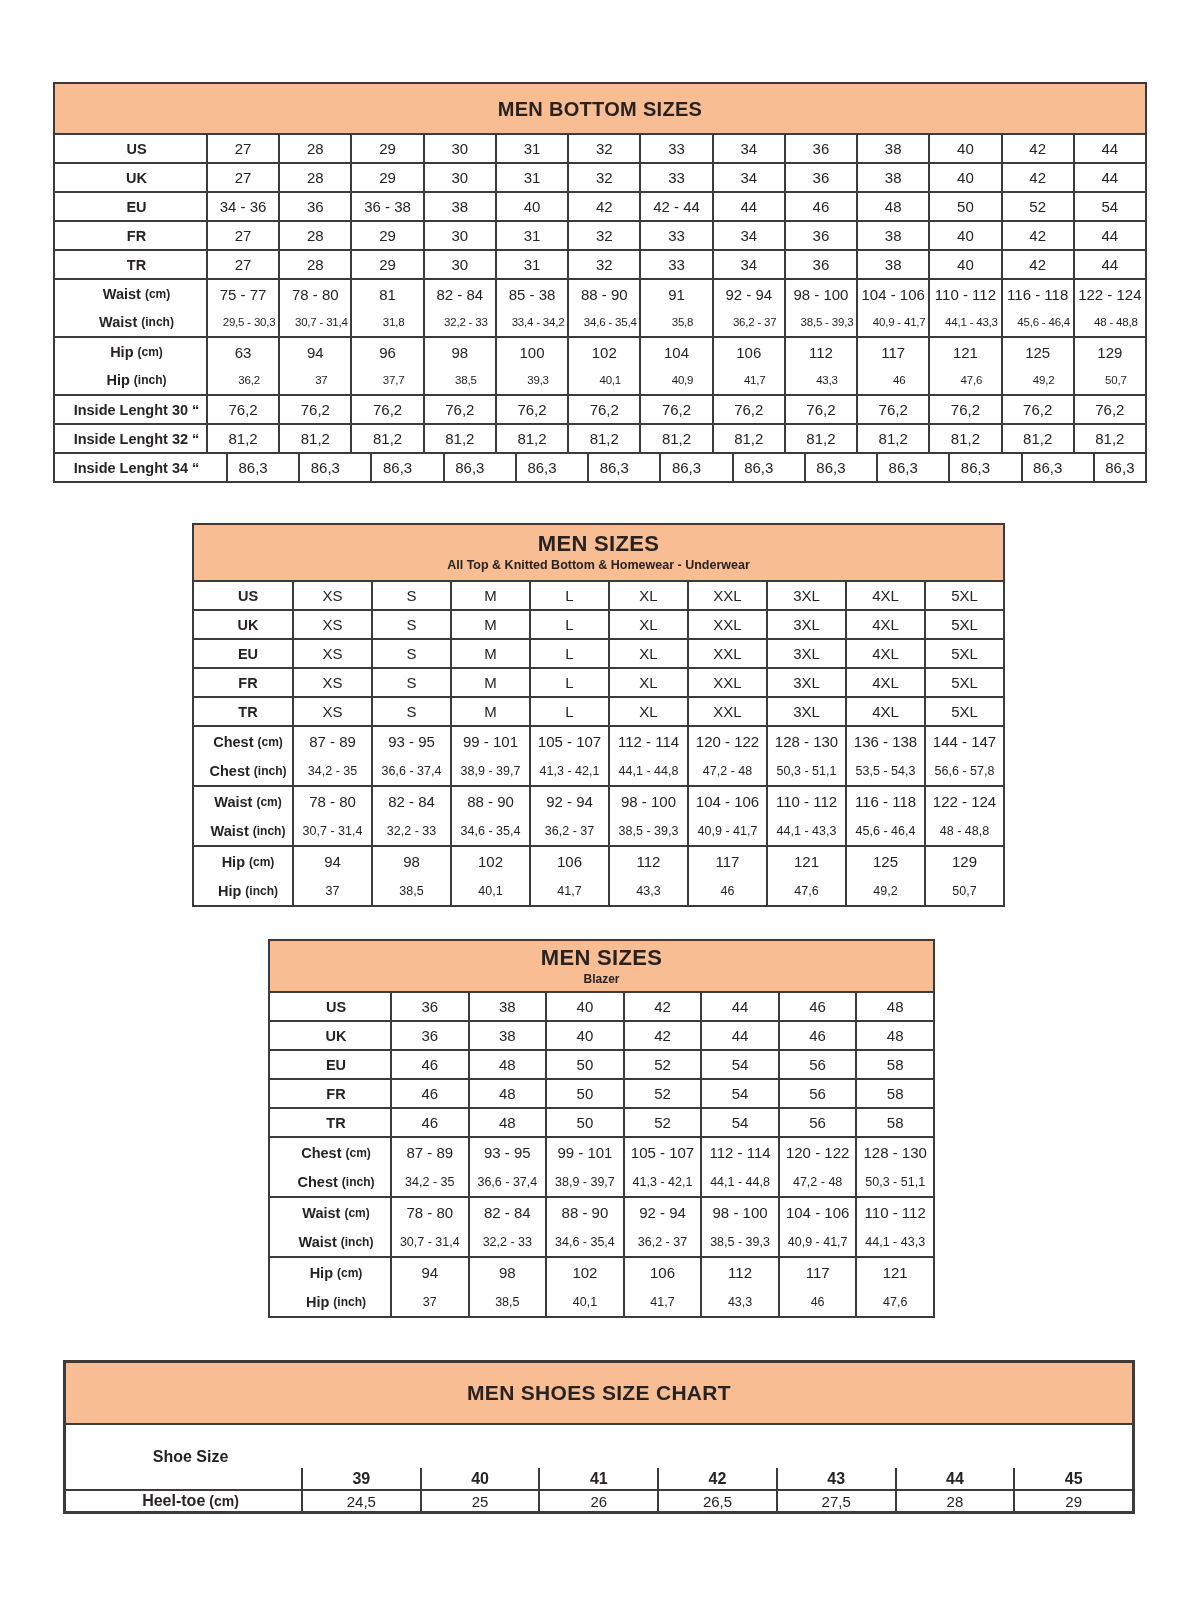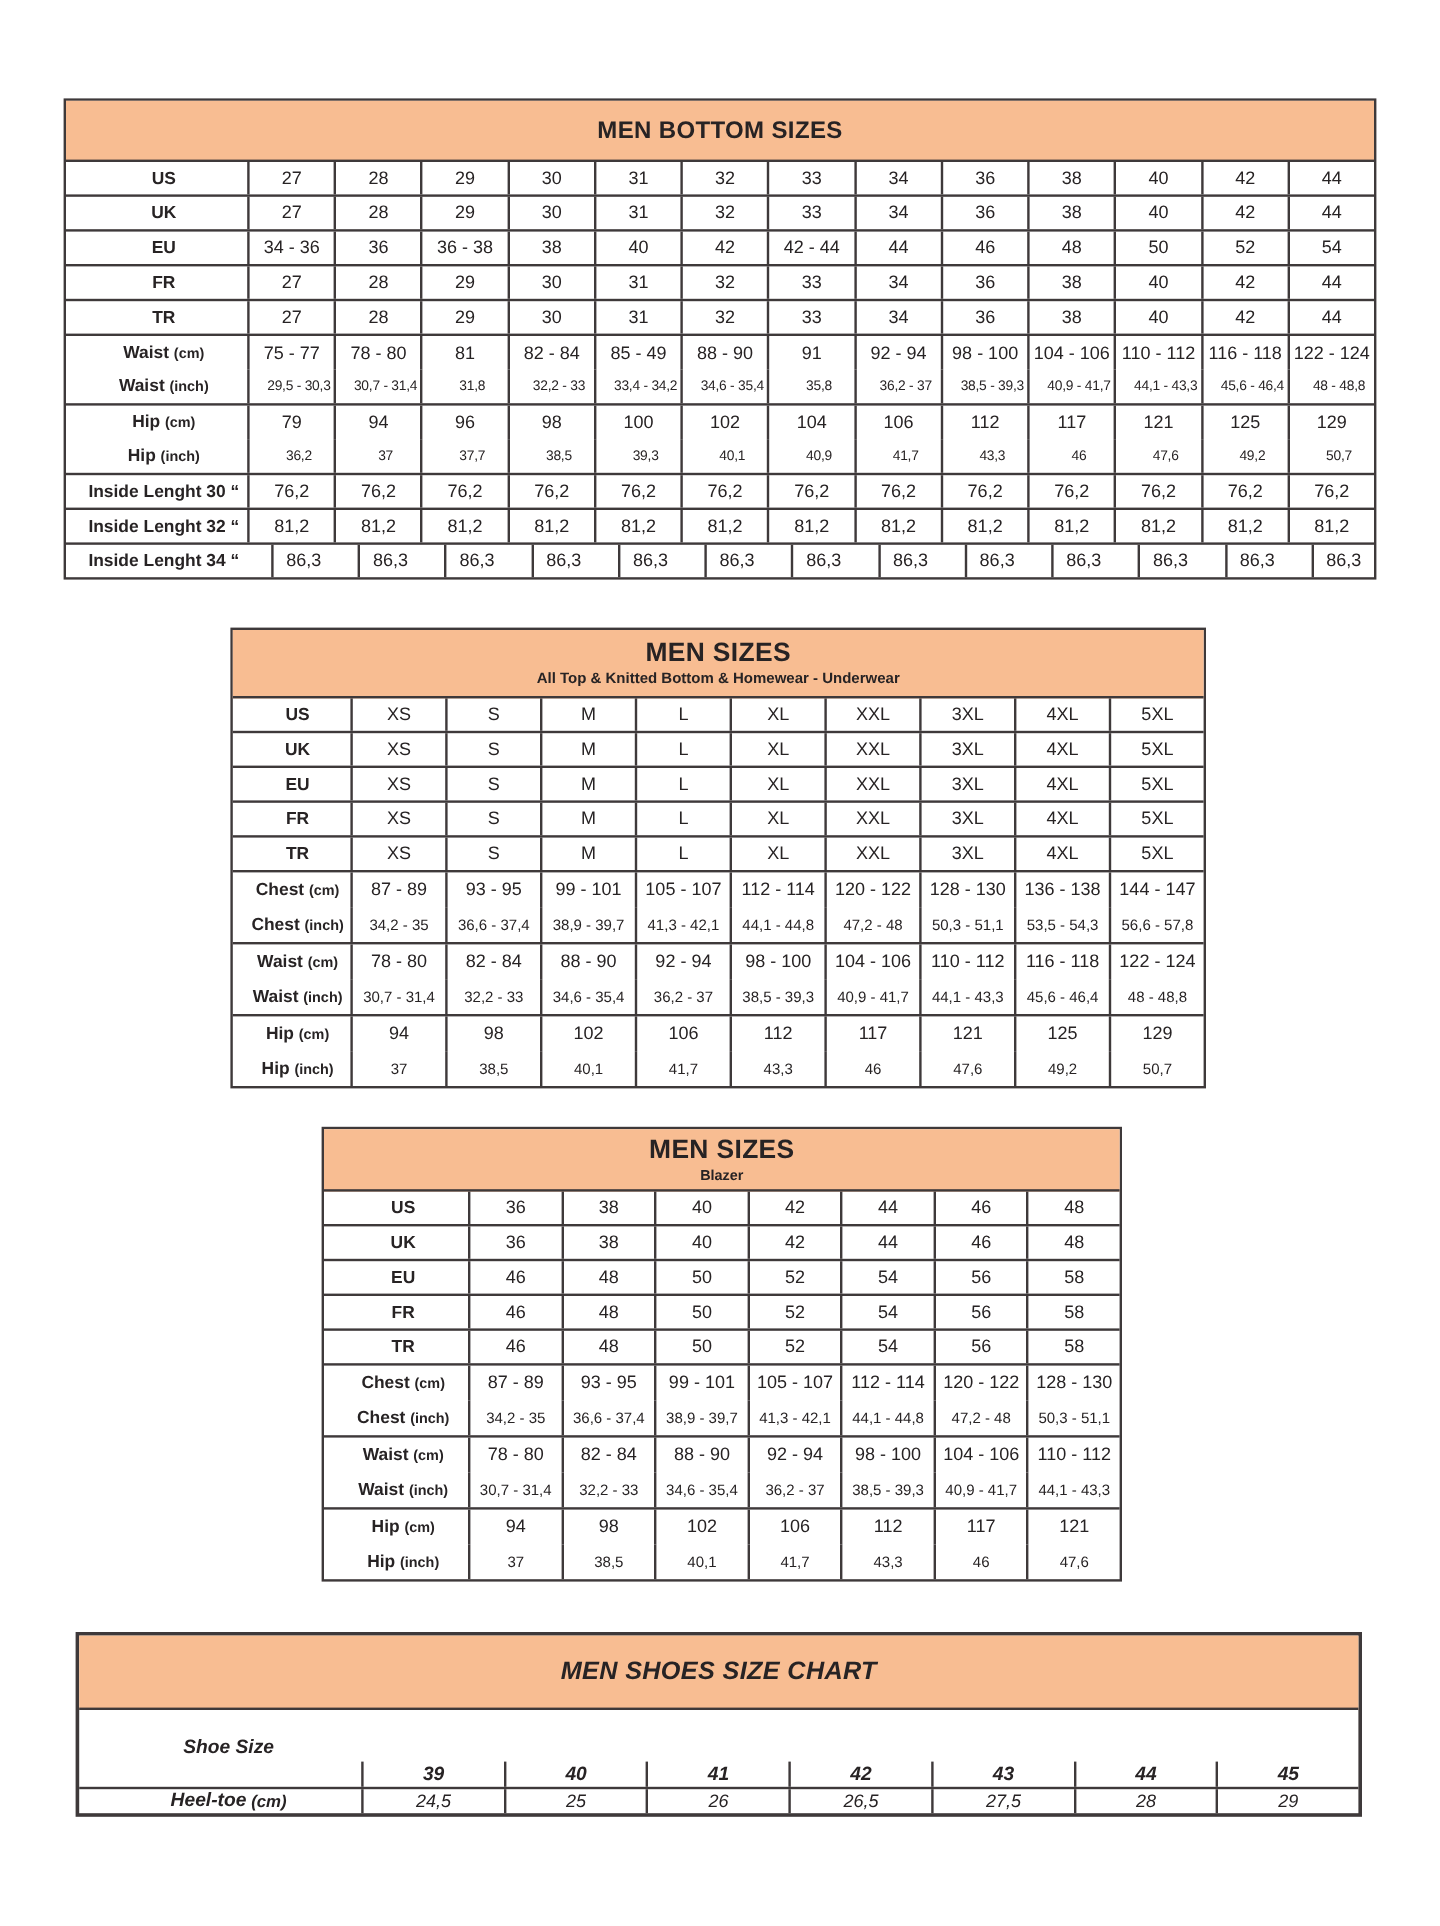--- a/index.html
+++ b/index.html
@@ -56,21 +56,21 @@
   
   .t3{left:268px;top:939px;width:667px;--labelw:120px;}
   .t3 .thead{height:50px;}
   .t3 .ttitle{font-size:22px;}
   .t3 .tsub{font-size:12px;}
   .t3 .trow{height:27px;}
   .t3 .tsection.group .trow{height:29px;}
   .t3 .cell.label{font-size:14.5px;}
 
   
-  .t4{left:63px;top:1360px;width:1072px;--labelw:235px;border-width:3px;font-style:italic;}
+  .t4{left:63px;top:1360px;width:1072px;--labelw:235px;border-width:3px;}
   .t4 .thead{height:60px;}
   .t4 .ttitle{font-size:21px;}
   .t4 .tsection:nth-child(1) .trow{height:64px;}
   .t4 .tsection:nth-child(2) .trow{height:20px;}
   .t4 .tsection:nth-child(1) .cell.value{font-weight:bold;font-size:16px;margin-top:43px;}
   .t4 .cell.label{font-size:16px;padding-left:14px;}
   .t4 .paren{font-size:14px;}
 </style>
 </head>
 <body>
@@ -185,21 +185,21 @@
         <div class="tsection group">
           <div class="trow" style="grid-template-columns: var(--labelw) repeat(13,1fr);">
             <div class="cell label">
               <span>Waist</span>
               <span class="paren">(cm)</span>
             </div>
             <div class="cell value">75 - 77</div>
             <div class="cell value">78 - 80</div>
             <div class="cell value">81</div>
             <div class="cell value">82 - 84</div>
-            <div class="cell value">85 - 49</div>
+            <div class="cell value">85 - 38</div>
             <div class="cell value">88 - 90</div>
             <div class="cell value">91</div>
             <div class="cell value">92 - 94</div>
             <div class="cell value">98 - 100</div>
             <div class="cell value">104 - 106</div>
             <div class="cell value">110 - 112</div>
             <div class="cell value">116 - 118</div>
             <div class="cell value">122 - 124</div>
           </div>
           <div class="trow inch" style="grid-template-columns: var(--labelw) repeat(13,1fr);">
@@ -221,21 +221,21 @@
             <div class="cell value">45,6 - 46,4</div>
             <div class="cell value">48 - 48,8</div>
           </div>
         </div>
         <div class="tsection group">
           <div class="trow" style="grid-template-columns: var(--labelw) repeat(13,1fr);">
             <div class="cell label">
               <span>Hip</span>
               <span class="paren">(cm)</span>
             </div>
-            <div class="cell value">79</div>
+            <div class="cell value">63</div>
             <div class="cell value">94</div>
             <div class="cell value">96</div>
             <div class="cell value">98</div>
             <div class="cell value">100</div>
             <div class="cell value">102</div>
             <div class="cell value">104</div>
             <div class="cell value">106</div>
             <div class="cell value">112</div>
             <div class="cell value">117</div>
             <div class="cell value">121</div>

